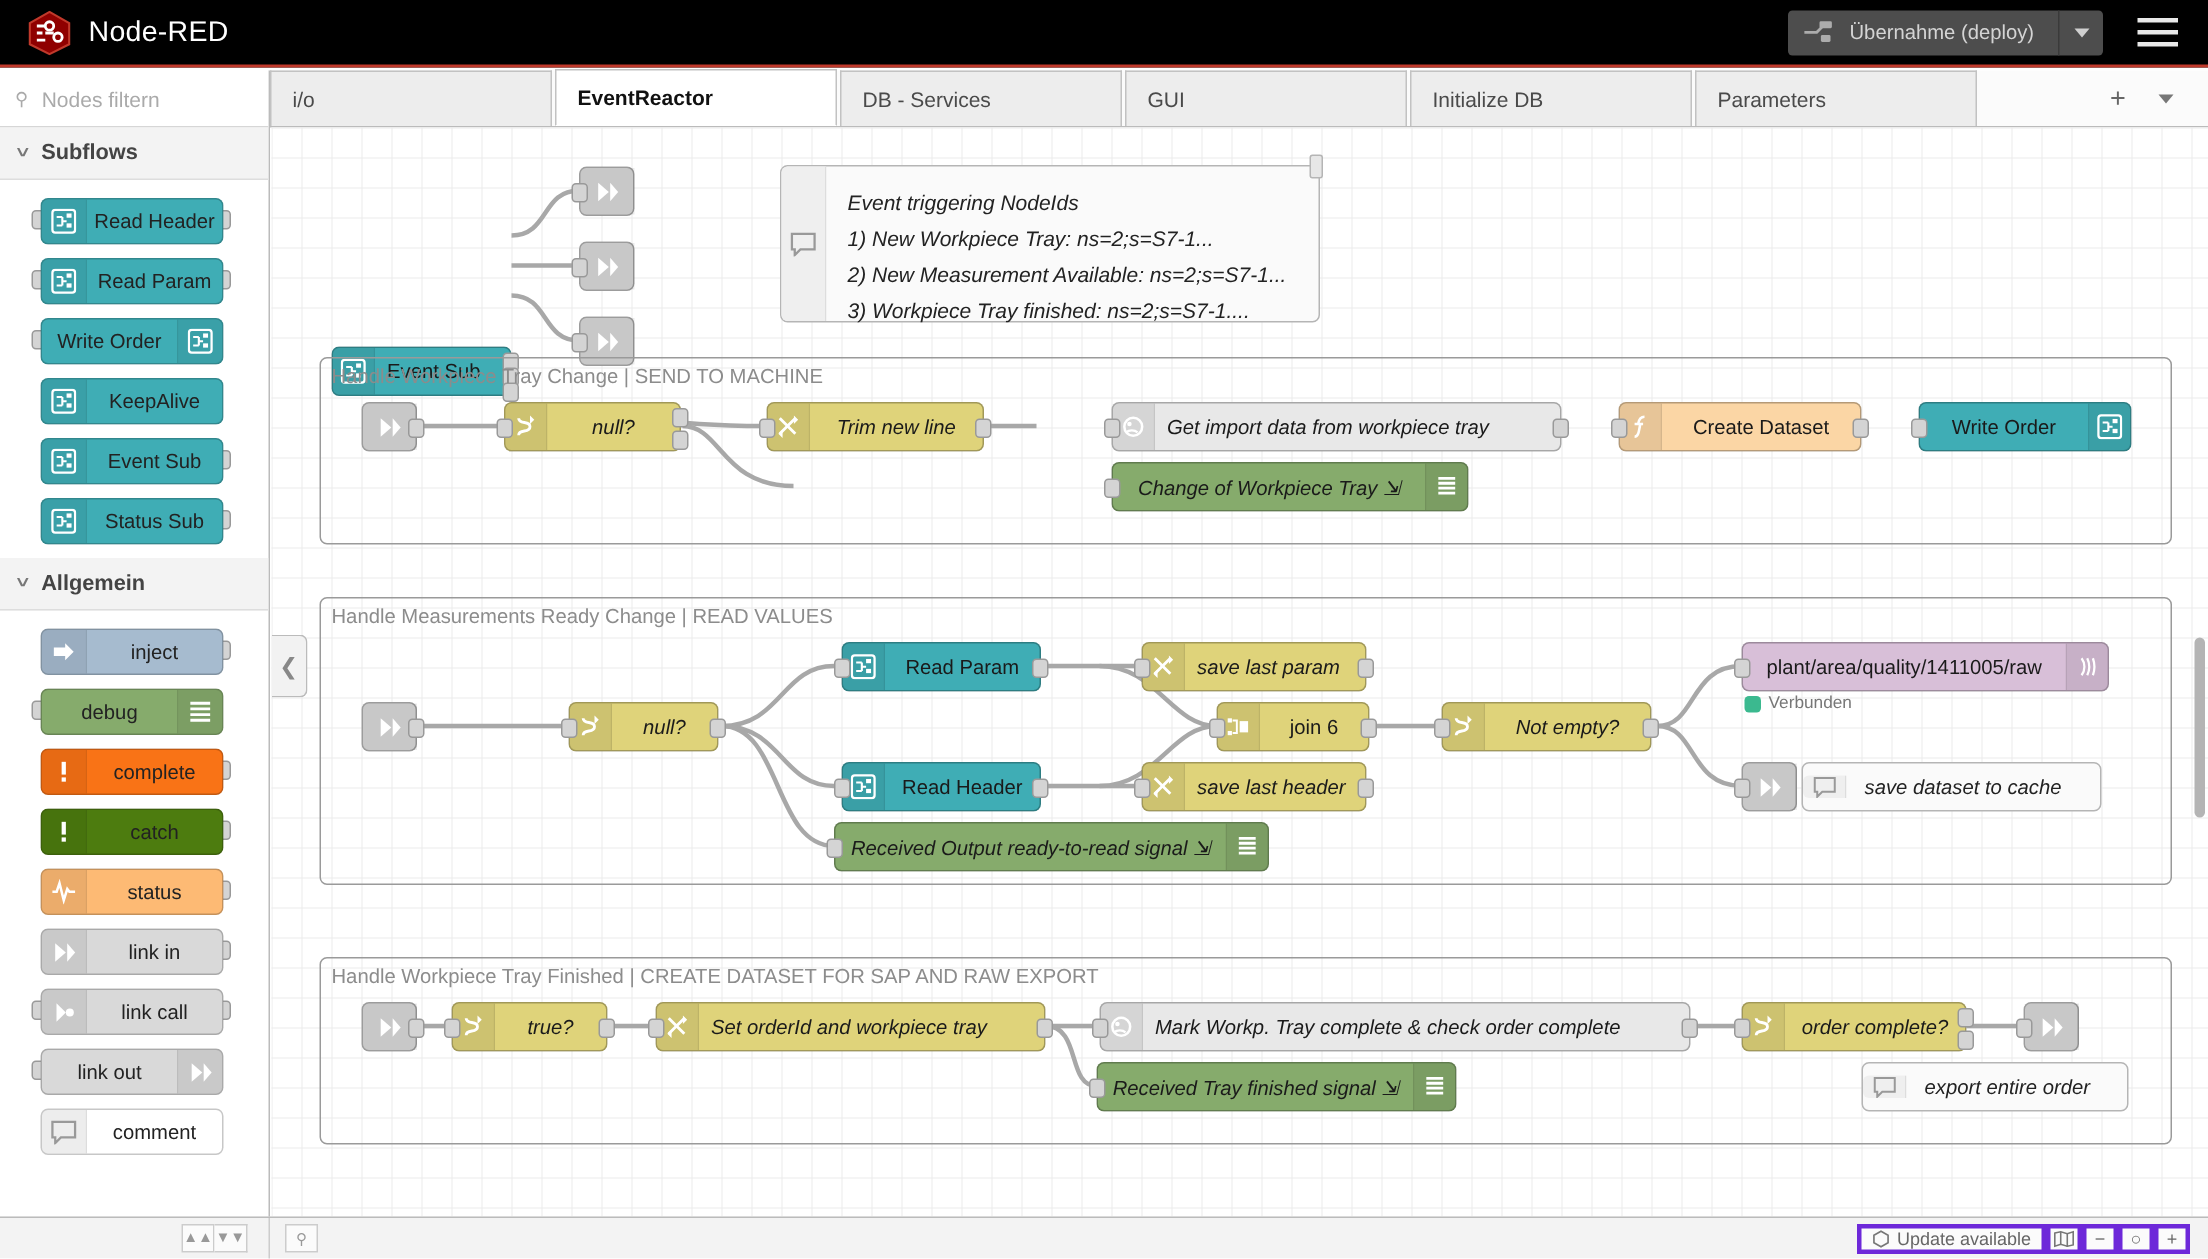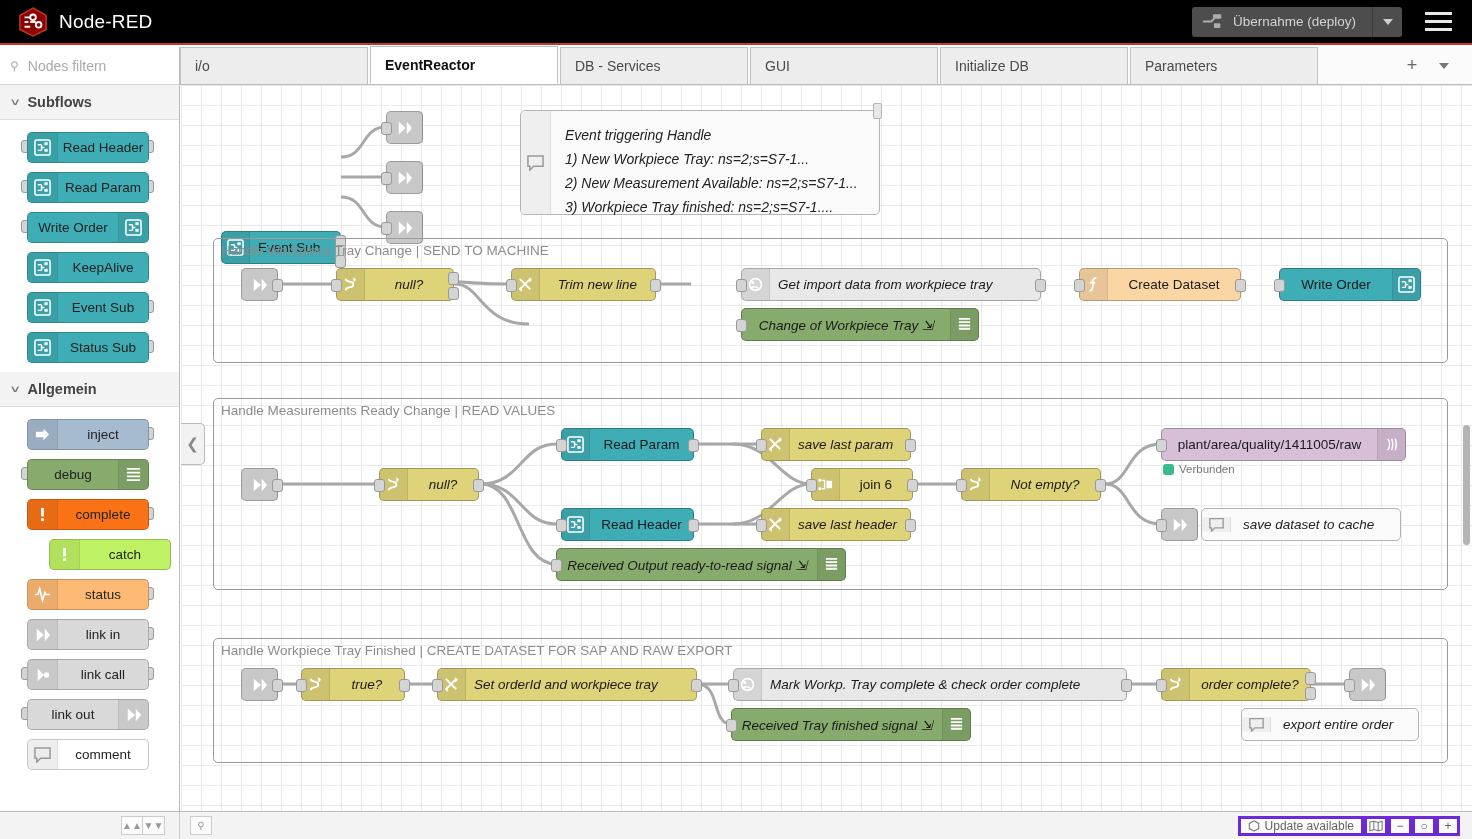--- a/index.html
+++ b/index.html
@@ -159,21 +159,21 @@
   .c-teal   { background:#3fadb5; }
   .c-yellow { background:#dfd37a; }
   .c-green  { background:#86ab6c; }
   .c-grey   { background:#e8e8e8; }
   .c-orange { background:#fbd6a5; }
   .c-pink   { background:#d8bfd8; }
   .c-lgrey  { background:#d9d9d9; }
   .c-white  { background:#fff; }
   .c-blue   { background:#a6bbcf; }
   .c-lgreen { background:#f97316;justify-content:flex-end; }
-  .c-red    { background:#bef264;margin-left:22px; }
+  .c-red    { background:#4d7c0f; }
   .c-sblue  { background:#fdba74; }
 
   .comment-box {
     position:absolute; background:#fafafa; border:1px solid #b5b5b5; border-radius:5px;
     display:flex; font-style:italic; color:#222;
   }
   .comment-bar {
     width:30px; background:#efefef; border-right:1px solid #ddd; border-radius:4px 0 0 4px;
     display:flex; align-items:center; justify-content:center; flex:0 0 30px;
   }
@@ -556,21 +556,21 @@
     <i class="nport" style="left:-6px;top:10px;"></i>
   </div>
 
   <div class="comment-box" style="left:339px;top:25px;width:360px;height:105px;">
     <span class="comment-bar">
       <svg width="19" height="17" viewBox="0 0 20 18">
           <path d="M2 2h16v11H8l-4 4v-4H2z" fill="none" stroke="#999" stroke-width="1.6"></path>
         </svg>
     </span>
     <div class="comment-lines">
-      <div>Event triggering Handle</div>
+      <div>Event triggering NodeIds</div>
       <div>1) New Workpiece Tray: ns=2;s=S7-1...</div>
       <div>2) New Measurement Available: ns=2;s=S7-1...</div>
       <div>3) Workpiece Tray finished: ns=2;s=S7-1....</div>
     </div>
     <i class="resize-h"></i>
   </div>
 
   <div class="grp" style="left:32px;top:153px;width:1235px;height:125px;">
     <span class="grp-label">Handle Workpiece Tray Change | SEND TO MACHINE</span>
   </div>

